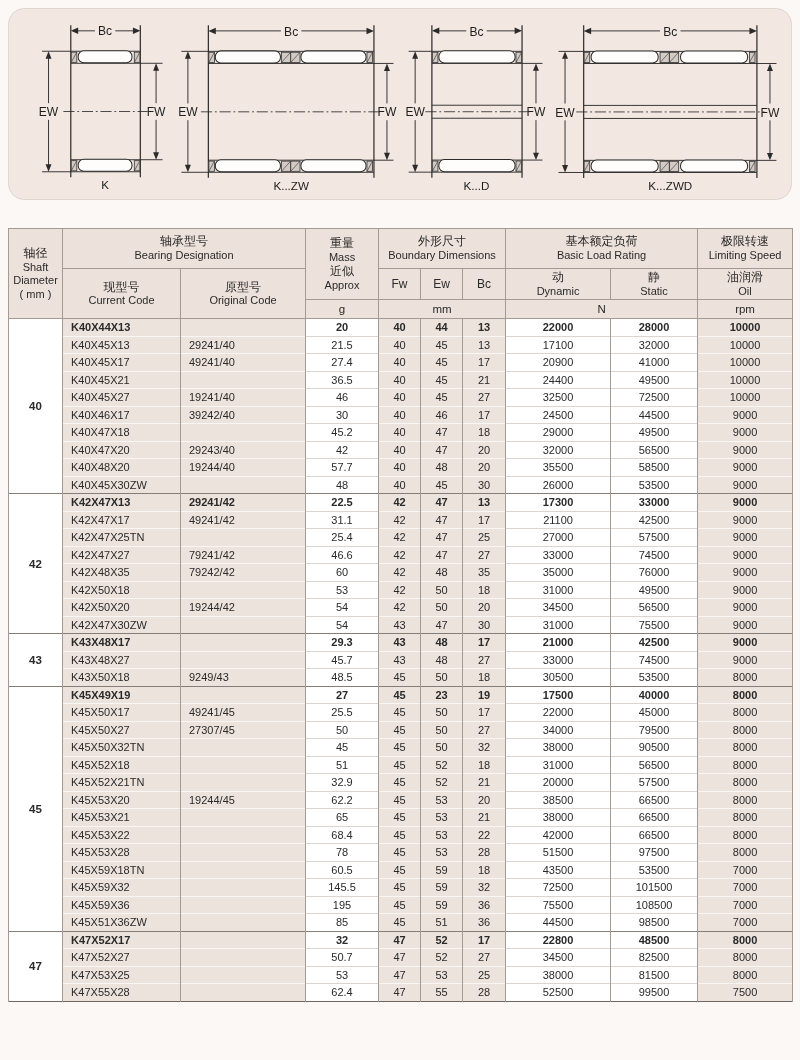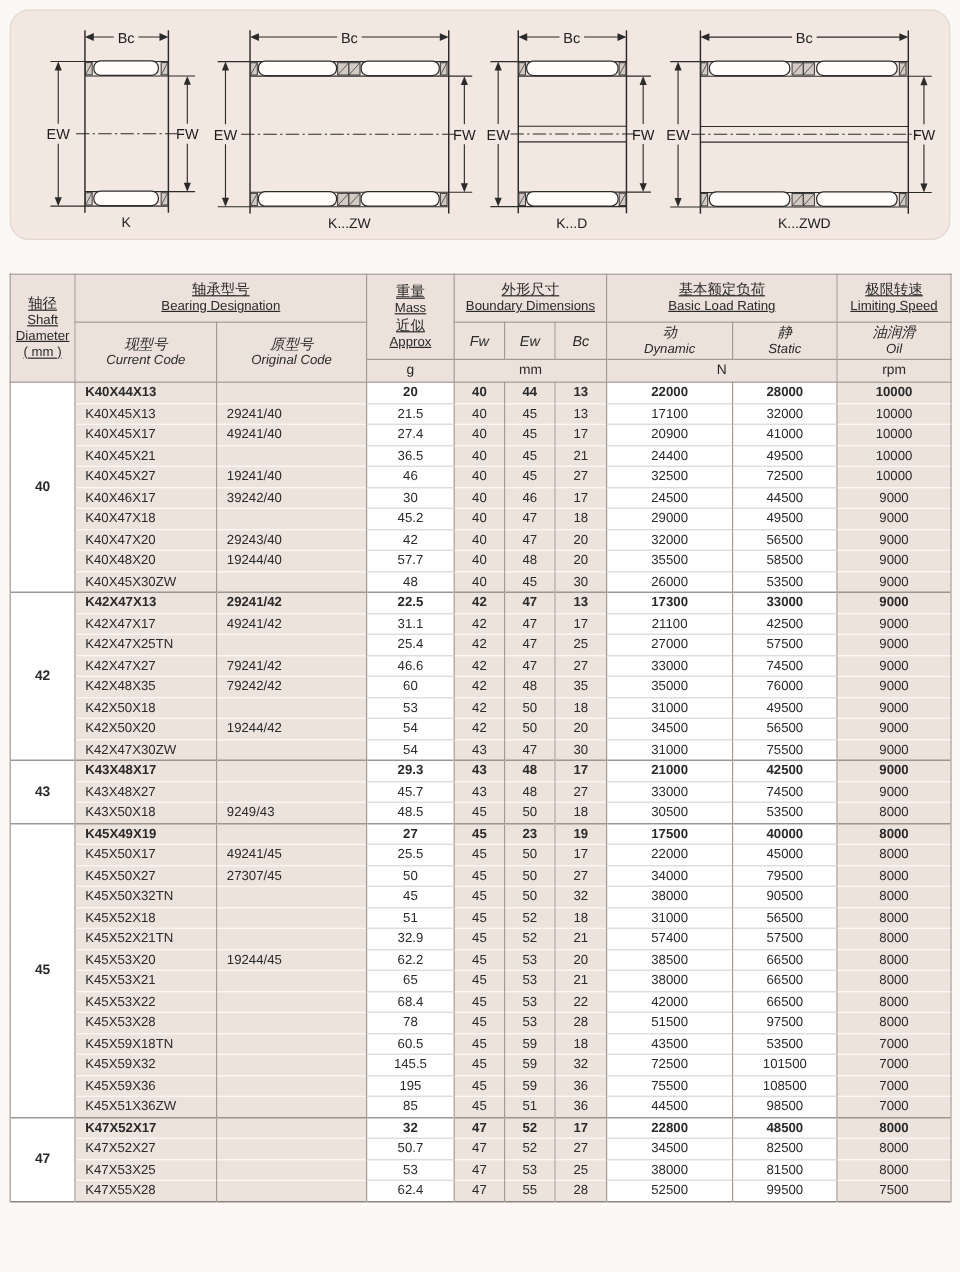--- a/index.html
+++ b/index.html
@@ -55,22 +55,22 @@
   .bt thead th {
     background: #ece1db;
     font-weight: normal;
     font-size: 12px;
     line-height: 1.22;
     border-bottom: 1px solid #a39a93;
     border-top: 1px solid #a39a93;
     padding: 1px 0;
   }
   .bt thead .en { font-size: 11px; text-align: center; }
-  .bt tr.h1 { height: 40px; text-decoration: underline; }
-  .bt tr.h2 { height: 19px; font-style: italic; }
+  .bt tr.h1 { height: 40px; }
+  .bt tr.h2 { height: 19px; }
   .bt tr.h3 { height: 19px; }
   .bt tr.h3 th { font-size: 11.5px; }
   .bt tbody td {
     height: 17.5px;
     font-size: 11px;
     padding: 0 2px;
   }
   .bt tbody td.p { background: #ede3dd; border-top: 1px solid #faf6f3; }
   .bt tbody td.w { background: #ffffff; border-top: 1px solid #dcd4ce; }
   .bt tbody tr.gfirst td { border-top: 1.5px solid #857d76; font-weight: bold; }
@@ -671,21 +671,21 @@
           <td class="c-load w">56500</td>
           <td class="c-rpm p">8000</td>
         </tr>
         <tr class="">
           <td class="c-cur p t-left">K45X52X21TN</td>
           <td class="c-orig p t-left"></td>
           <td class="c-mass w">32.9</td>
           <td class="c-dim p">45</td>
           <td class="c-dim p">52</td>
           <td class="c-dim p">21</td>
-          <td class="c-load w">57400</td>
+          <td class="c-load w">20000</td>
           <td class="c-load w">57500</td>
           <td class="c-rpm p">8000</td>
         </tr>
         <tr class="">
           <td class="c-cur p t-left">K45X53X20</td>
           <td class="c-orig p t-left">19244/45</td>
           <td class="c-mass w">62.2</td>
           <td class="c-dim p">45</td>
           <td class="c-dim p">53</td>
           <td class="c-dim p">20</td>

